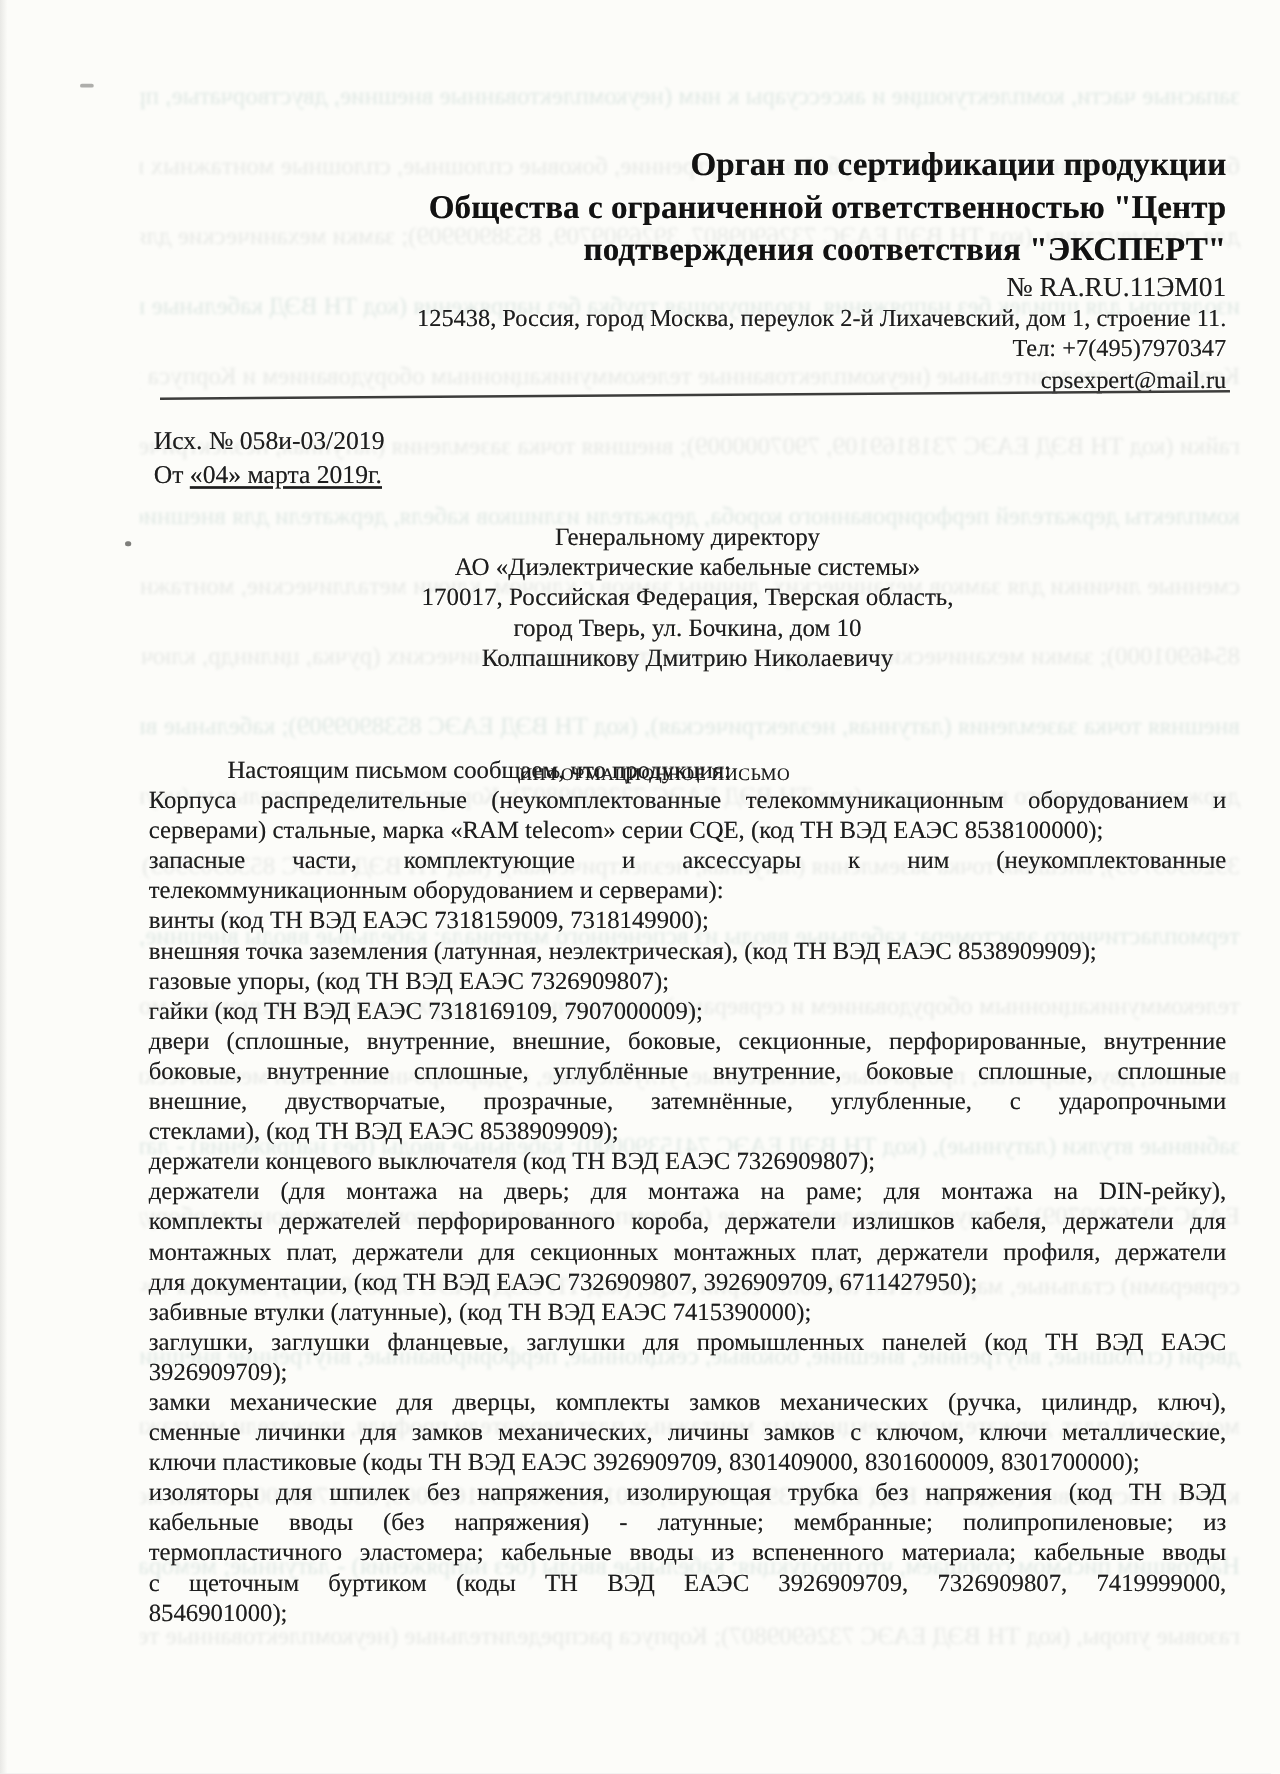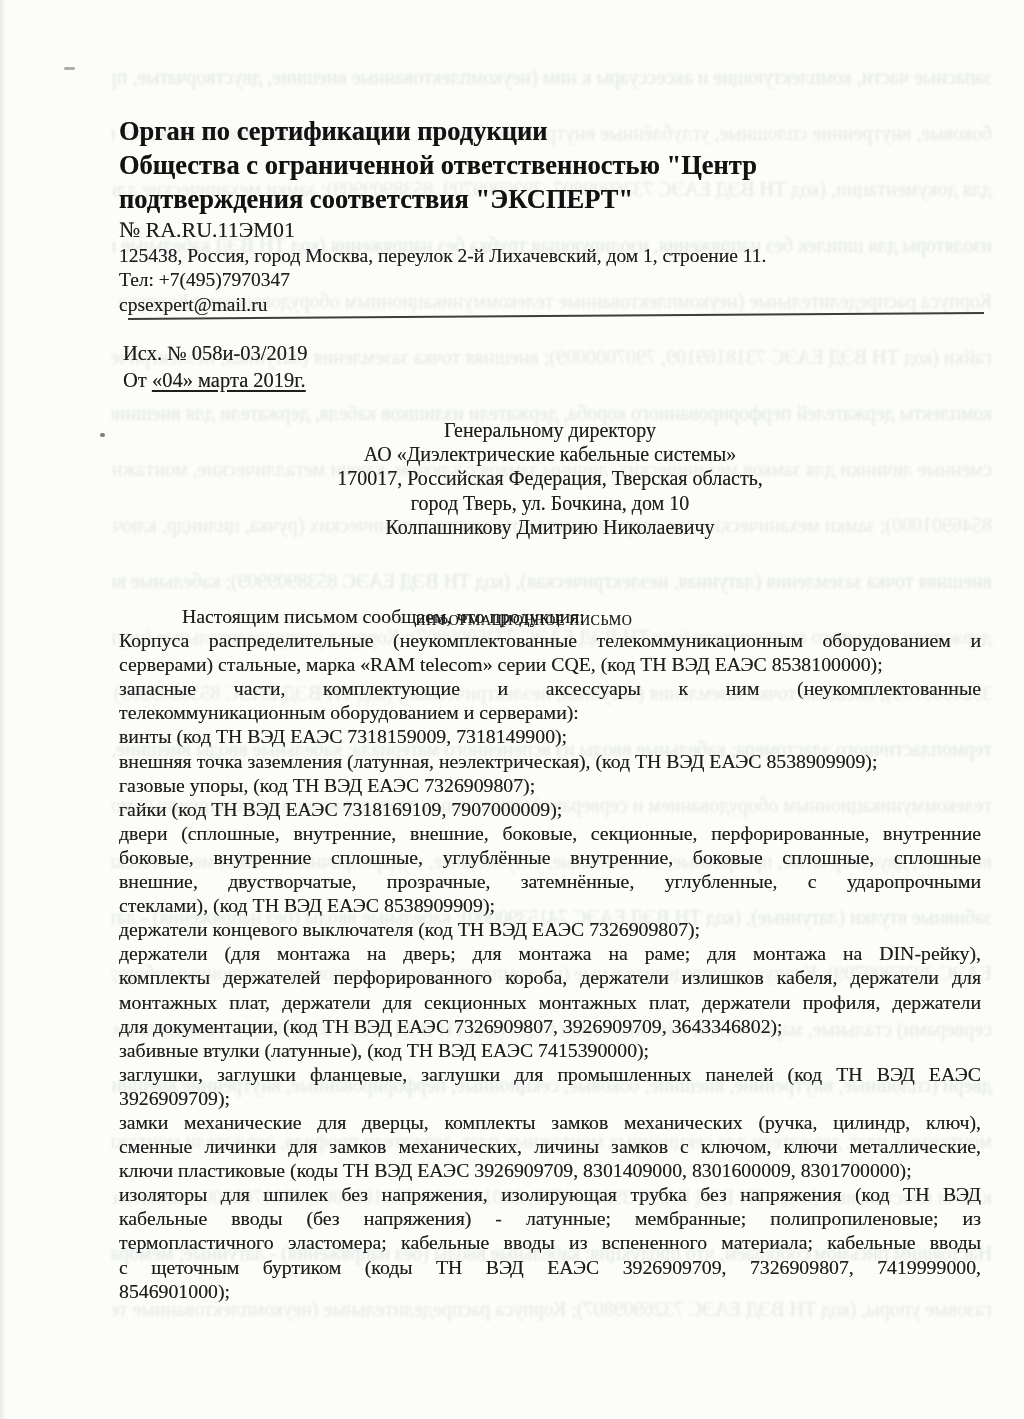--- a/index.html
+++ b/index.html
@@ -21,21 +21,21 @@
   .ghost-line{
     position:absolute;left:112px;width:880px;height:26px;
     font-size:20px;line-height:26px;white-space:nowrap;overflow:hidden;
     transform:scaleX(-1);filter:blur(1.15px);
     color:#5d6b66;opacity:.13;
   }
   .ghost-line.teal{color:#3f7a6e;opacity:.15;}
   .speck{position:absolute;background:#3a3a38;border-radius:2px;}
   
   .ink{position:absolute;inset:0;z-index:10;text-shadow:0 0 .5px rgba(25,25,25,.55);}
-  .letterhead{position:absolute;left:119px;top:114px;width:862px;text-align:left;}
+  .letterhead{position:absolute;left:119px;top:114px;width:862px;text-align:right;}
   .org-line{font-weight:700;font-size:26.5px;line-height:34px;color:#121212;}
   .cert-no{font-size:22px;line-height:28px;}
   .lh-small{font-size:19.5px;line-height:24.3px;}
   .rule{
     position:absolute;left:128px;top:318px;width:856px;height:2.4px;
     background:#3d3d3c;transform:rotate(-0.4deg);transform-origin:left center;
   }
   .ref-block{position:absolute;left:123px;top:340px;font-size:20.5px;line-height:27px;}
   .u{text-decoration:underline;text-decoration-thickness:1.5px;text-underline-offset:3px;}
   .recipient{position:absolute;left:119px;top:418px;width:862px;text-align:center;
@@ -121,21 +121,21 @@
         <div class="line">газовые упоры, (код ТН ВЭД ЕАЭС 7326909807);</div>
         <div class="line">гайки (код ТН ВЭД ЕАЭС 7318169109, 7907000009);</div>
         <div class="line j">двери (сплошные, внутренние, внешние, боковые, секционные, перфорированные, внутренние</div>
         <div class="line j">боковые, внутренние сплошные, углублённые внутренние, боковые сплошные, сплошные</div>
         <div class="line j">внешние, двустворчатые, прозрачные, затемнённые, углубленные, с ударопрочными</div>
         <div class="line">стеклами), (код ТН ВЭД ЕАЭС 8538909909);</div>
         <div class="line">держатели концевого выключателя (код ТН ВЭД ЕАЭС 7326909807);</div>
         <div class="line j">держатели (для монтажа на дверь; для монтажа на раме; для монтажа на DIN-рейку),</div>
         <div class="line j">комплекты держателей перфорированного короба, держатели излишков кабеля, держатели для</div>
         <div class="line j">монтажных плат, держатели для секционных монтажных плат, держатели профиля, держатели</div>
-        <div class="line">для документации, (код ТН ВЭД ЕАЭС 7326909807, 3926909709, 3643346802);</div>
+        <div class="line">для документации, (код ТН ВЭД ЕАЭС 7326909807, 3926909709, 6711427950);</div>
         <div class="line">забивные втулки (латунные), (код ТН ВЭД ЕАЭС 7415390000);</div>
         <div class="line j">заглушки, заглушки фланцевые, заглушки для промышленных панелей (код ТН ВЭД ЕАЭС</div>
         <div class="line">3926909709);</div>
         <div class="line j">замки механические для дверцы, комплекты замков механических (ручка, цилиндр, ключ),</div>
         <div class="line j">сменные личинки для замков механических, личины замков с ключом, ключи металлические,</div>
         <div class="line">ключи пластиковые (коды ТН ВЭД ЕАЭС 3926909709, 8301409000, 8301600009, 8301700000);</div>
         <div class="line j">изоляторы для шпилек без напряжения, изолирующая трубка без напряжения (код ТН ВЭД</div>
         <div class="line j">кабельные вводы (без напряжения) - латунные; мембранные; полипропиленовые; из</div>
         <div class="line j">термопластичного эластомера; кабельные вводы из вспененного материала; кабельные вводы</div>
         <div class="line j">с щеточным буртиком (коды ТН ВЭД ЕАЭС 3926909709, 7326909807, 7419999000,</div>

